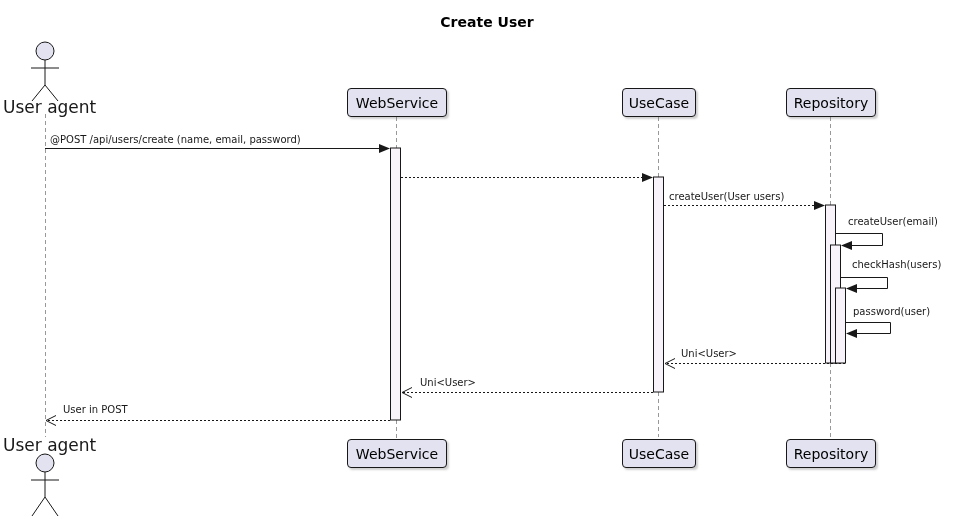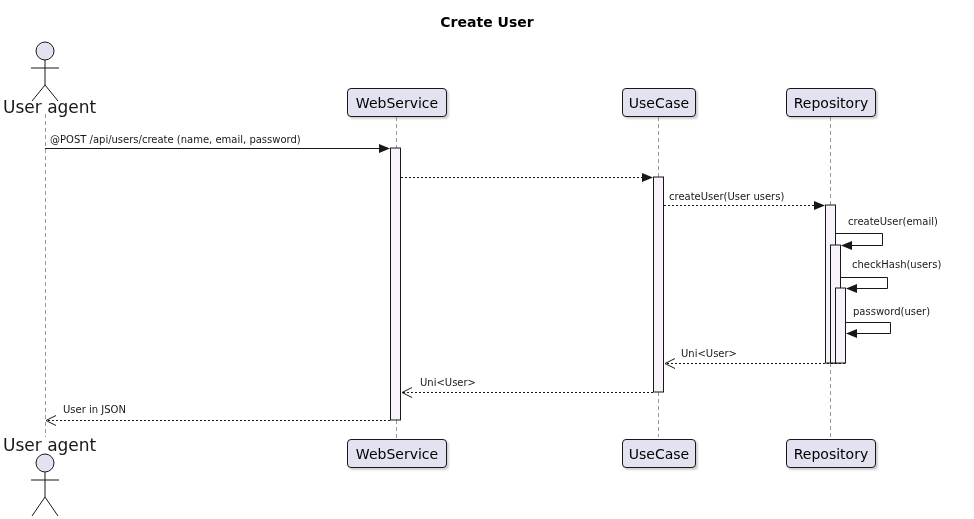--- a/index.html
+++ b/index.html
@@ -119,15 +119,15 @@
   <div class="participant" style="left:622px;top:439px;width:72px">UseCase</div>
   <div class="participant" style="left:786px;top:439px;width:88px">Repository</div>
 
   <div class="msg-label" style="left:50px;top:133px">@POST /api/users/create (name, email, password)</div>
   <div class="msg-label" style="left:669px;top:190px">createUser(User users)</div>
   <div class="msg-label" style="left:848px;top:215px">createUser(email)</div>
   <div class="msg-label" style="left:852px;top:258px">checkHash(users)</div>
   <div class="msg-label" style="left:853px;top:305px">password(user)</div>
   <div class="msg-label" style="left:681px;top:347px">Uni&lt;User&gt;</div>
   <div class="msg-label" style="left:420px;top:376px">Uni&lt;User&gt;</div>
-  <div class="msg-label" style="left:63px;top:403px">User in JSON</div>
+  <div class="msg-label" style="left:63px;top:403px">User in POST</div>
 
 </div>
 
 </body></html>

